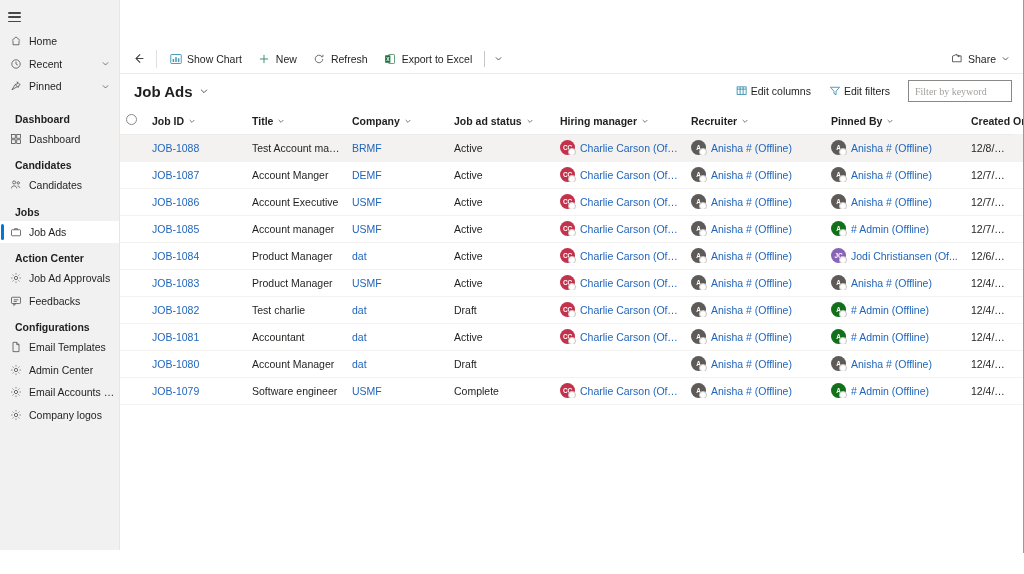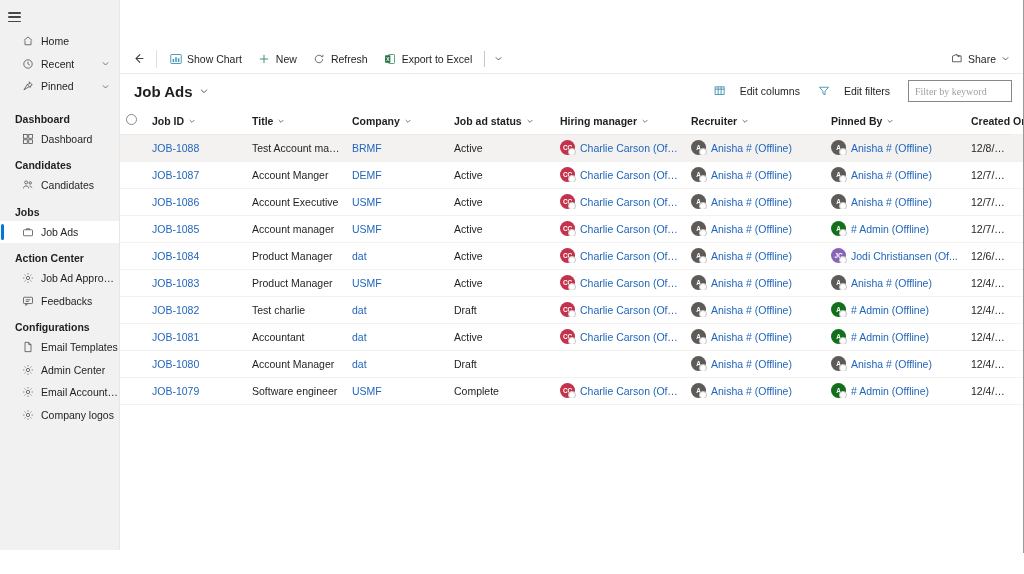--- a/index.html
+++ b/index.html
@@ -21,21 +21,21 @@
     flex: 0 0 120px;
     padding-top: 4px;
     overflow: hidden;
   }
   .hamburger-row { height: 26px; display: flex; align-items: center; padding-left: 8px; }
   .hamburger { width: 13px; height: 10px; display: flex; flex-direction: column; justify-content: space-between; cursor: pointer; }
   .hamburger i { display: block; height: 1.5px; background: #484644; border-radius: 1px; }
 
   .nav-item {
     height: 22.5px; display: flex; align-items: center;
-    padding-left: 21px; gap: 7px; cursor: pointer; position: relative;
+    padding-left: 9px; gap: 7px; cursor: pointer; position: relative;
     color: #201f1e; font-size: 10.5px;
   }
   .nav-item .ico { width: 13px; height: 13px; flex: 0 0 13px; display: flex; align-items: center; justify-content: center; color: #484644; }
   .nav-item .ico svg { width: 12px; height: 12px; display: block; }
   .nav-item .lbl { white-space: nowrap; overflow: hidden; text-overflow: ellipsis; }
   .nav-item .chev { margin-left: auto; margin-right: 9px; color: #605e5c; }
   .nav-item .chev svg { width: 9px; height: 9px; display: block; }
 
   .nav-group-title {
     height: 24px; display: flex; align-items: flex-end;
@@ -84,21 +84,21 @@
     height: 28px; display: flex; align-items: center; gap: 5px;
     padding: 16px 8px; margin-right: 6px; cursor: pointer;
     font-size: 10.5px; color: #201f1e;
   }
 
   
   .viewbar { height: 34px; flex: 0 0 34px; display: flex; align-items: center; padding: 0 12px 0 14px; }
   .view-title { font-size: 15px; font-weight: bold; color: #201f1e; display: flex; align-items: center; gap: 6px; cursor: pointer; }
   .view-title .chev svg { width: 10px; height: 10px; display: block; color: #484644; }
   .view-tools { margin-left: auto; display: flex; align-items: center; gap: 2px; }
-  .tool-btn { height: 26px; display: flex; align-items: center; gap: 13px; padding: 0 8px; cursor: pointer; font-size: 10.5px; color: #201f1e; white-space: nowrap; }
+  .tool-btn { height: 26px; display: flex; align-items: center; gap: 2px; padding: 0 8px; cursor: pointer; font-size: 10.5px; color: #201f1e; white-space: nowrap; }
   .tool-btn .gi { width: 13px; height: 13px; display: flex; align-items: center; justify-content: center; }
   .search-box {
     width: 104px; height: 22px; margin-left: 8px;
     border: 1px solid #8a8886; background: #fff;
     display: flex; align-items: center; padding: 0 6px;
   }
   .search-box input {
     border: 0; outline: 0; width: 100%; font-size: 10px;
     font-family: Liberation Serif, serif; color: #201f1e; background: transparent;
   }

